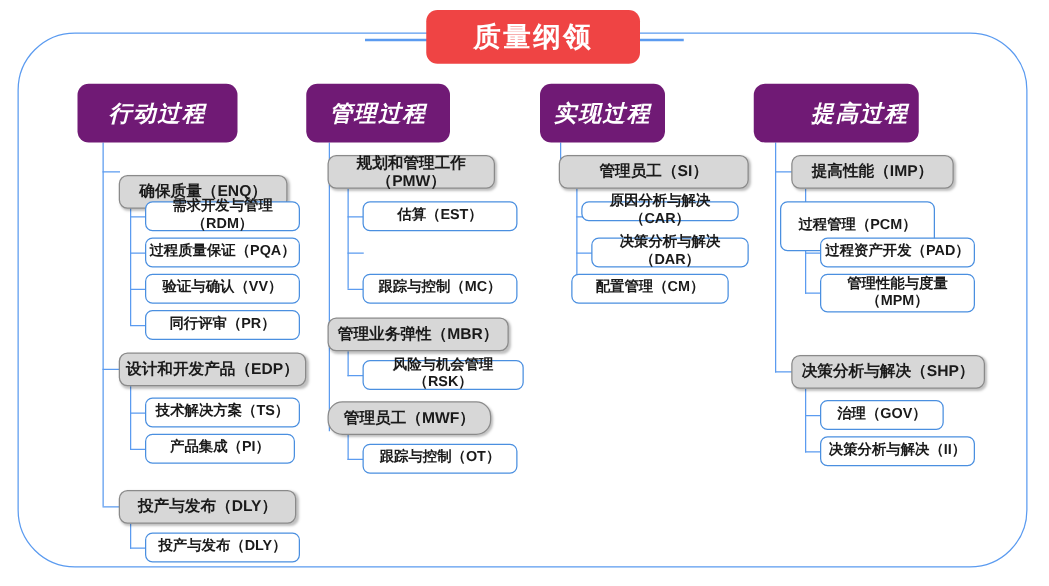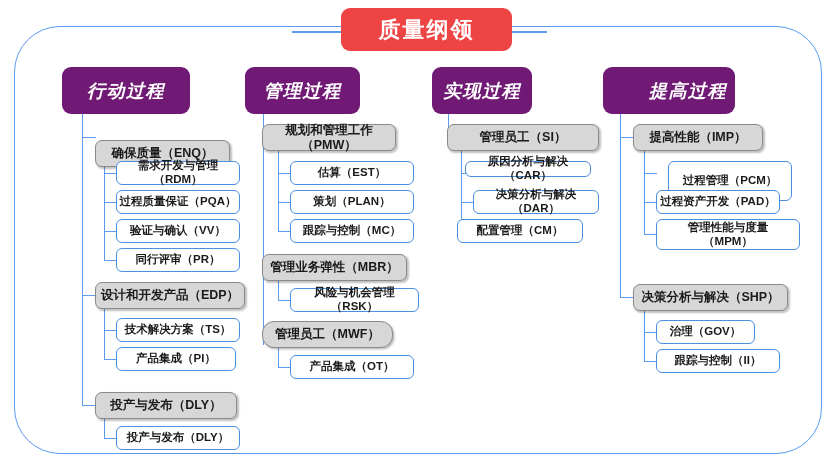--- a/index.html
+++ b/index.html
@@ -171,38 +171,37 @@
   <div class="ln-v" style="left:263px; top:114px; height:231px;"></div>
 
   <div class="ln-h" style="left:263px; top:137px; width:12px;"></div>
   <div class="group-box" style="left:262px; top:124px; width:134px; height:27px;">规划和管理工作（PMW）</div>
   <div class="ln-v" style="left:278px; top:151px; height:80px;"></div>
 
   <div class="ln-h" style="left:278px; top:173px; width:13px;"></div>
   <div class="leaf-box" style="left:290px; top:161px; width:124px; height:24px;">估算（EST）</div>
 
   <div class="ln-h" style="left:278px; top:202px; width:13px;"></div>
-  <div class="leaf-box" style="left:290px; top:190px; width:124px; height:24px;">策划（PLAN）</div>
 
   <div class="ln-h" style="left:278px; top:231px; width:13px;"></div>
   <div class="leaf-box" style="left:290px; top:219px; width:124px; height:24px;">跟踪与控制（MC）</div>
 
   <div class="ln-h" style="left:263px; top:267px; width:12px;"></div>
   <div class="group-box" style="left:262px; top:254px; width:145px; height:27px;">管理业务弹性（MBR）</div>
   <div class="ln-v" style="left:278px; top:281px; height:20px;"></div>
 
   <div class="ln-h" style="left:278px; top:300px; width:13px;"></div>
   <div class="leaf-box" style="left:290px; top:288px; width:129px; height:24px;">风险与机会管理（RSK）</div>
 
   <div class="ln-h" style="left:263px; top:334px; width:12px;"></div>
   <div class="group-box" style="left:262px; top:321px; width:131px; height:27px;border-radius:12px;">管理员工（MWF）</div>
   <div class="ln-v" style="left:278px; top:348px; height:20px;"></div>
 
   <div class="ln-h" style="left:278px; top:367px; width:13px;"></div>
-  <div class="leaf-box" style="left:290px; top:355px; width:124px; height:24px;">产品集成（OT）</div>
+  <div class="leaf-box" style="left:290px; top:355px; width:124px; height:24px;">跟踪与控制（OT）</div>
 
   <div class="col-header" style="left:432px; top:67px; width:100px;">实现过程</div>
   <div class="ln-v" style="left:448px; top:114px; height:24px;"></div>
 
   <div class="ln-h" style="left:448px; top:137px; width:12px;"></div>
   <div class="group-box" style="left:447px; top:124px; width:152px; height:27px;">管理员工（SI）</div>
   <div class="ln-v" style="left:461px; top:151px; height:80px;"></div>
 
   <div class="ln-h" style="left:461px; top:173px; width:13px;"></div>
   <div class="leaf-box" style="left:465px; top:161px; width:126px; height:16px;">原因分析与解决（CAR）</div>
@@ -214,34 +213,34 @@
   <div class="leaf-box" style="left:457px; top:219px; width:126px; height:24px;">配置管理（CM）</div>
 
   <div class="col-header" style="left:603px; top:67px; width:132px;padding-left:38px;">提高过程</div>
   <div class="ln-v" style="left:620px; top:114px; height:184px;"></div>
 
   <div class="ln-h" style="left:620px; top:137px; width:14px;"></div>
   <div class="group-box" style="left:633px; top:124px; width:130px; height:27px;">提高性能（IMP）</div>
   <div class="ln-v" style="left:644px; top:151px; height:84px;"></div>
 
   <div class="ln-h" style="left:644px; top:173px; width:13px;"></div>
-  <div class="leaf-box" style="left:668px; top:161px; width:124px; height:40px;">过程管理（PCM）</div>
+  <div class="leaf-box" style="left:624px; top:161px; width:124px; height:40px;">过程管理（PCM）</div>
 
   <div class="ln-h" style="left:644px; top:202px; width:13px;"></div>
   <div class="leaf-box" style="left:656px; top:190px; width:124px; height:24px;">过程资产开发（PAD）</div>
 
   <div class="ln-h" style="left:644px; top:234px; width:13px;"></div>
-  <div class="leaf-box" style="left:656px; top:219px; width:144px; height:31px; white-space:pre-line;">管理性能与度量
+  <div class="leaf-box" style="left:656px; top:219px; width:124px; height:31px; white-space:pre-line;">管理性能与度量
 （MPM）</div>
 
   <div class="ln-h" style="left:620px; top:297px; width:14px;"></div>
   <div class="group-box" style="left:633px; top:284px; width:155px; height:27px;">决策分析与解决（SHP）</div>
   <div class="ln-v" style="left:644px; top:311px; height:51px;"></div>
 
   <div class="ln-h" style="left:644px; top:332px; width:13px;"></div>
   <div class="leaf-box" style="left:656px; top:320px; width:99px; height:24px;">治理（GOV）</div>
 
   <div class="ln-h" style="left:644px; top:361px; width:13px;"></div>
-  <div class="leaf-box" style="left:656px; top:349px; width:124px; height:24px;">跟踪与控制（II）</div>
+  <div class="leaf-box" style="left:656px; top:349px; width:124px; height:24px;">决策分析与解决（II）</div>
 
   <div class="root-title">质量纲领</div>
 
 </div>
 
 </body></html>

